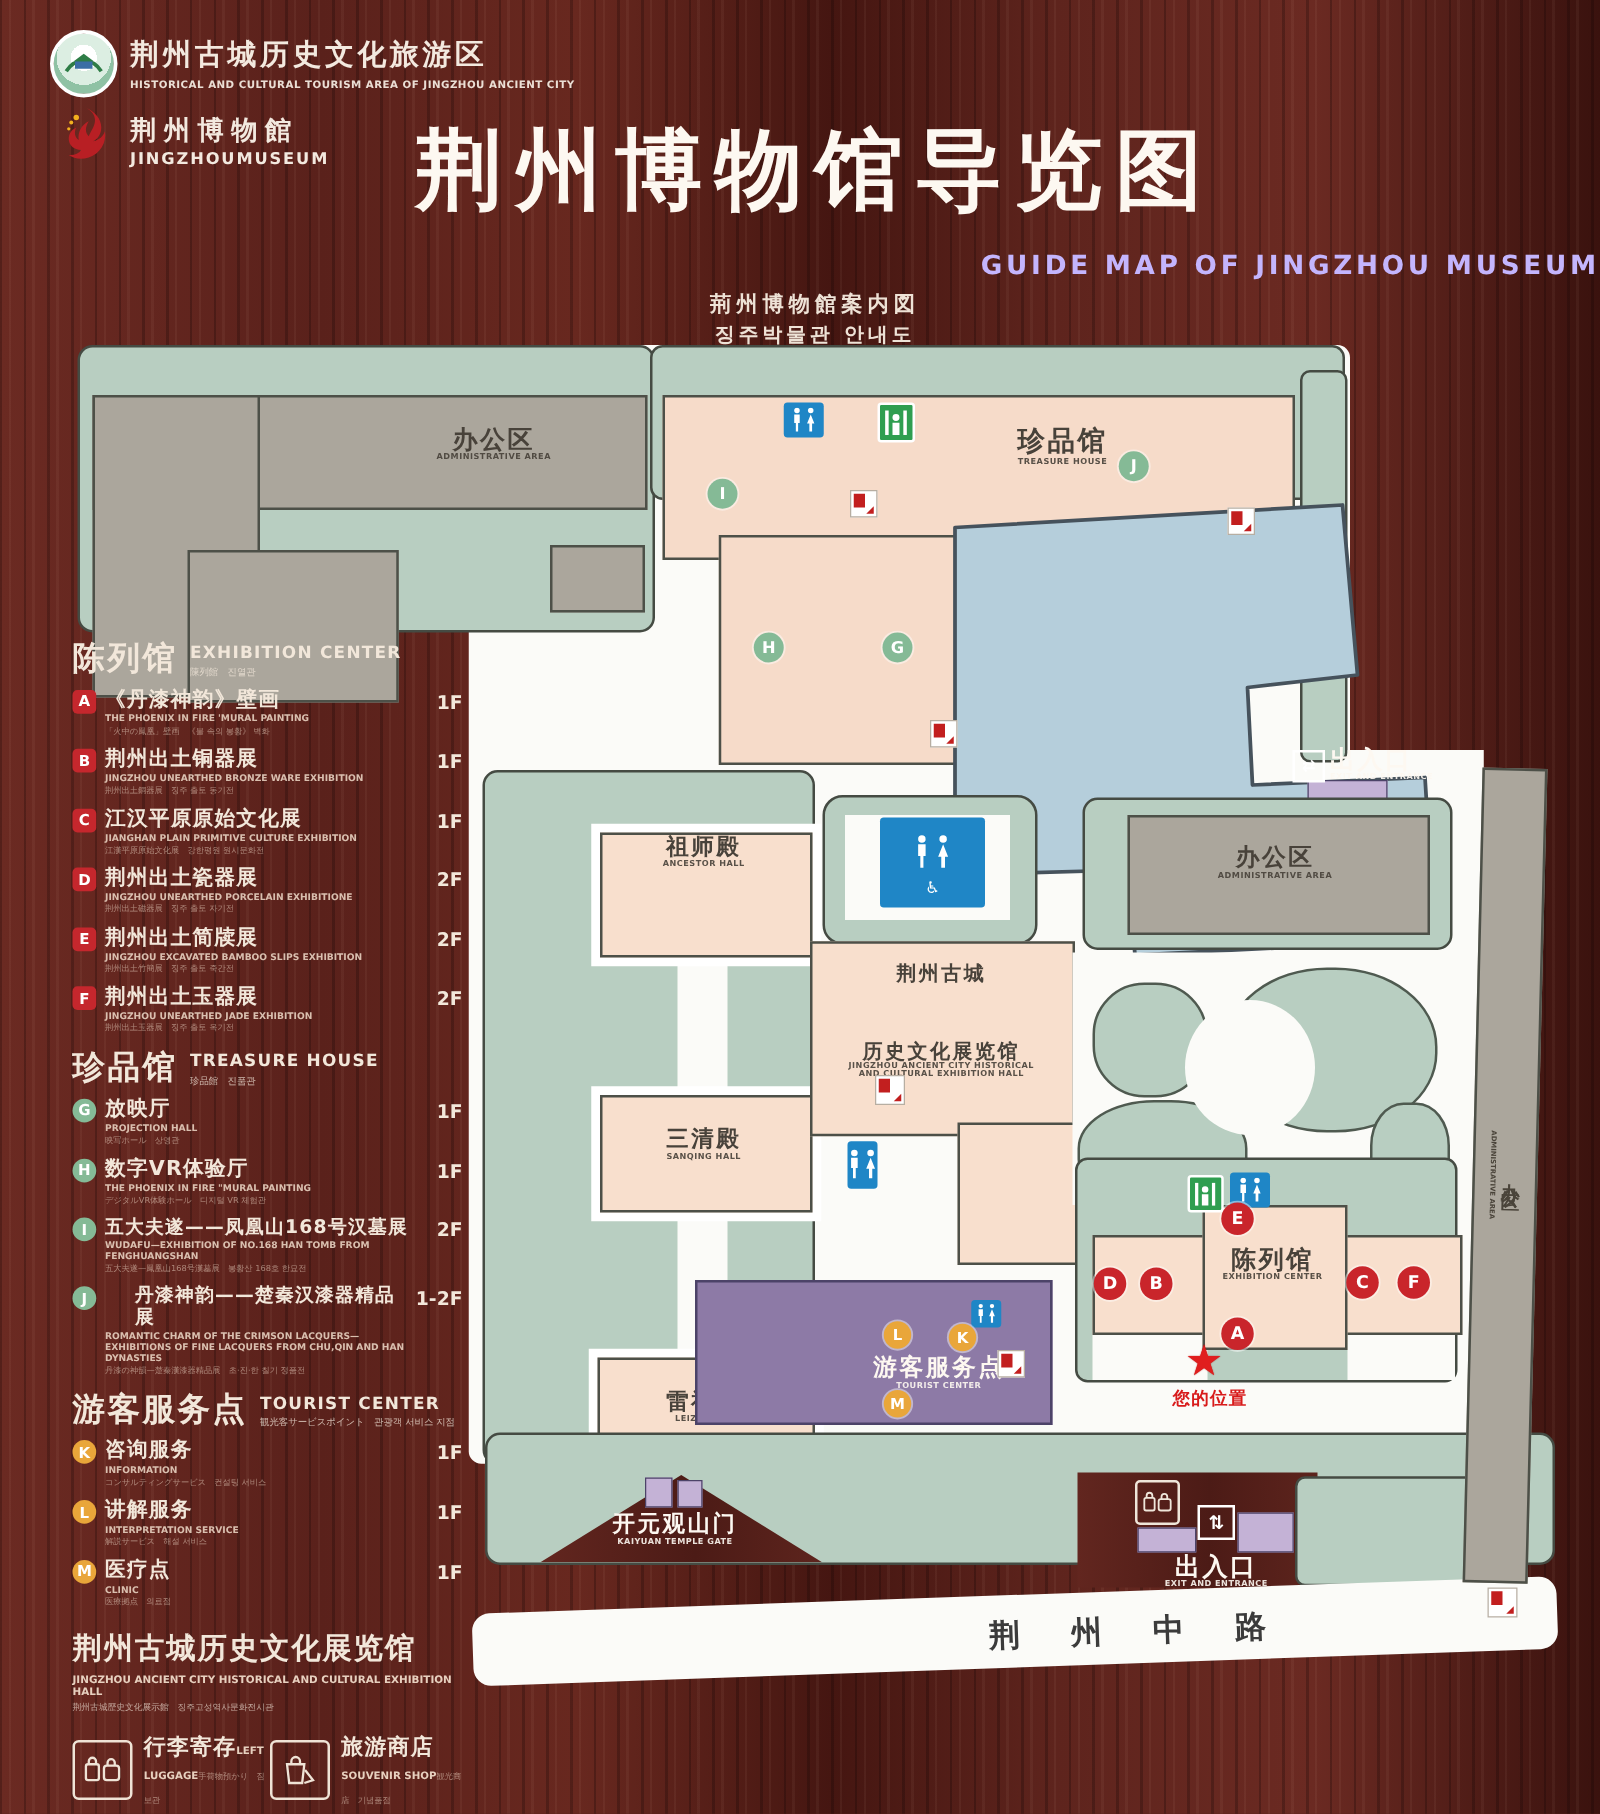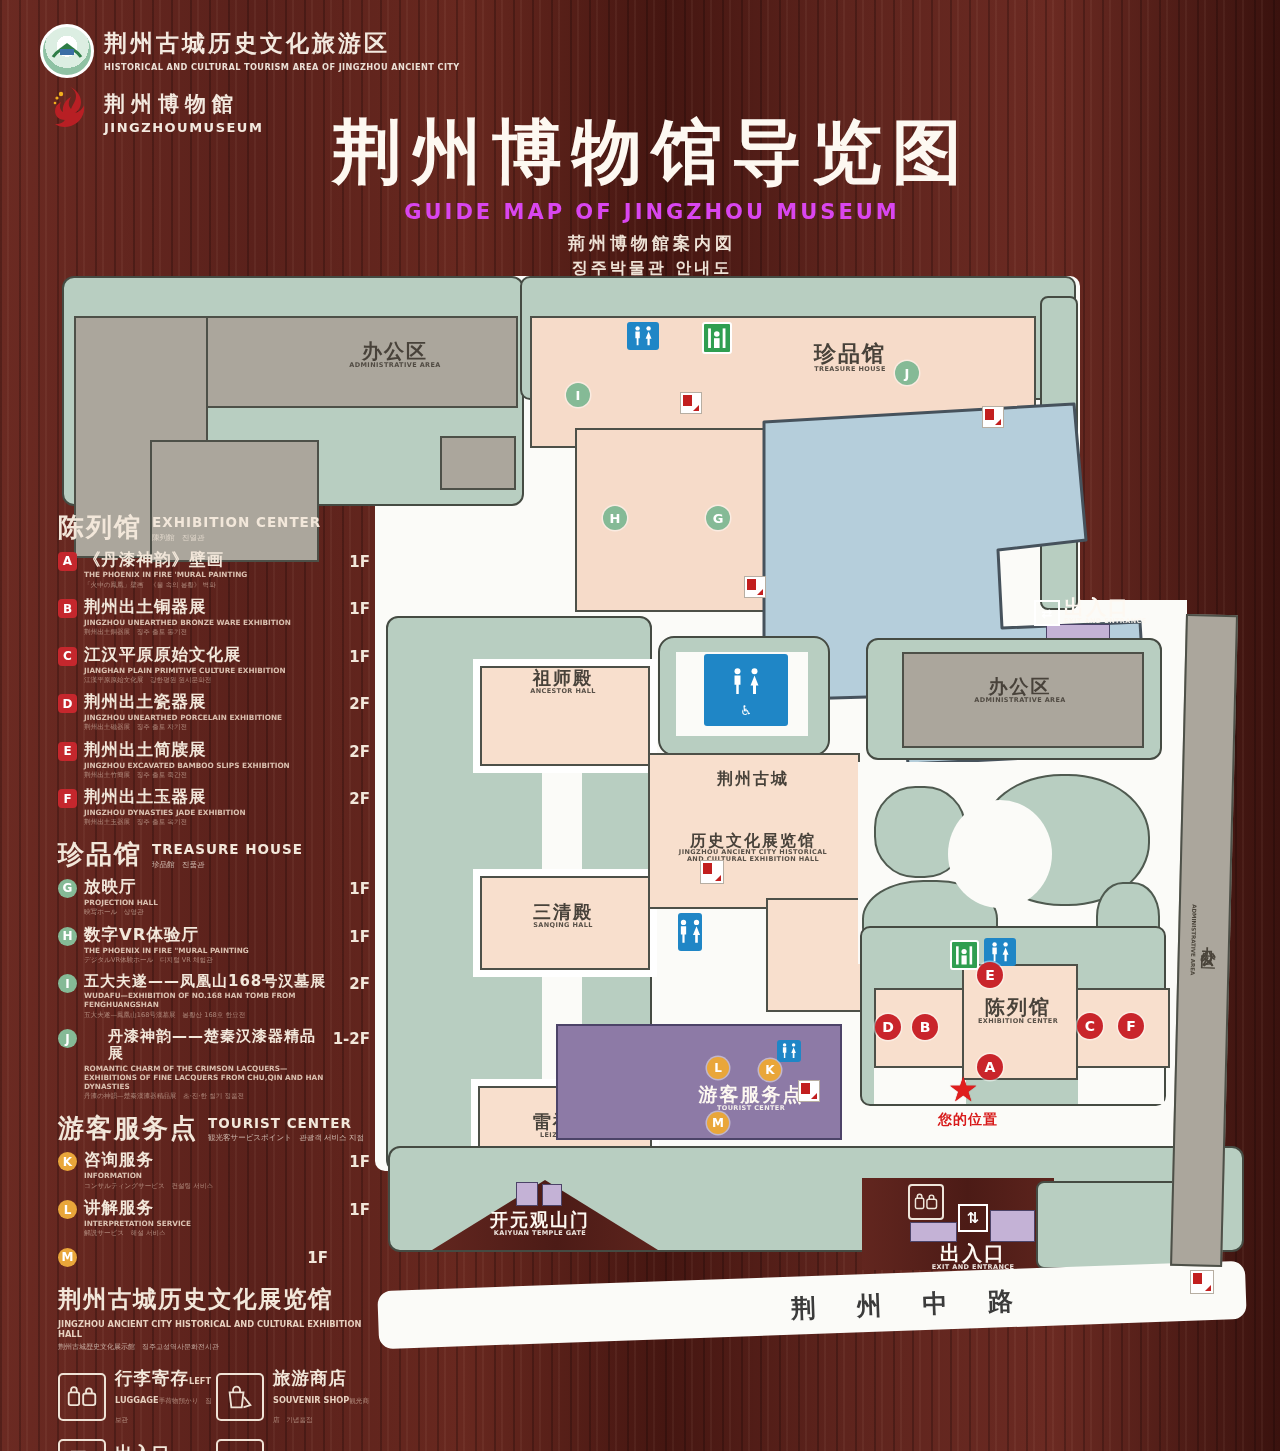--- a/index.html
+++ b/index.html
@@ -15,23 +15,23 @@
   .logo-circle{left:40px;top:24px;width:48px;height:48px;border-radius:50%;border:3px solid #fff;
     background:radial-gradient(circle at 50% 40%, #ffffff 0 28%, #dceee2 28% 58%, #8fc2a4 58% 100%);}
   .logo-circle svg{position:absolute;left:4px;top:4px;}
   .l1text{left:104px;top:28px;color:#f3e9df;}
   .l1cn{font-size:23px;font-weight:bold;letter-spacing:3px;}
   .l1en{font-size:8.2px;font-weight:bold;letter-spacing:.4px;margin-top:3px;opacity:.95;}
   .phoenix{left:46px;top:84px;}
   .l2text{left:104px;top:90px;color:#f3e9df;}
   .l2cn{font-size:21px;font-weight:bold;letter-spacing:6px;}
   .l2en{font-size:13px;font-weight:bold;letter-spacing:1.5px;margin-top:2px;}
-  .titleblock{left:0;right:0;top:106px;text-align:center;color:#fdf8f1;padding-left:24px;}
+  .titleblock{left:0;right:0;top:90px;text-align:center;color:#fdf8f1;padding-left:24px;}
   .t-cn{font-size:70px;font-weight:bold;letter-spacing:10px;}
-  .t-en{font-size:21px;font-weight:bold;letter-spacing:3px;margin-top:0;color:#d946ef;}
+  .t-en{font-size:21px;font-weight:bold;letter-spacing:3px;margin-top:16px;color:#c4b5fd;text-align:right;}
   .t-jp{font-size:17px;font-weight:bold;letter-spacing:4px;margin-top:8px;color:#eee2d6;}
   .t-kr{font-size:16px;font-weight:bold;letter-spacing:3px;margin-top:3px;color:#eee2d6;}
   
   .legend{left:58px;top:500px;width:312px;color:#f2e7da;}
   .sec-head{display:flex;align-items:flex-start;gap:10px;margin:14px 0 8px 0;}
   .sec-cn{font-size:26px;font-weight:bold;letter-spacing:2px;line-height:1;}
   .sec-side{padding-top:2px;}
   .sec-en{font-size:13.5px;font-weight:bold;letter-spacing:1px;line-height:1;}
   .sec-sub{font-size:7.5px;opacity:.75;margin-top:3px;}
   .lrow{display:grid;grid-template-columns:26px 1fr 42px;align-items:start;margin-bottom:8.5px;}
@@ -402,21 +402,21 @@
         <span class="lcn">荆州出土简牍展</span>
         <span class="len">JINGZHOU EXCAVATED BAMBOO SLIPS EXHIBITION</span>
         <span class="lsub">荆州出土竹簡展　징주 출토 죽간전</span>
       </span>
     <span class="lfl">2F</span>
   </div>
   <div class="lrow">
     <span class="bdg sq">F</span>
     <span class="ltxt">
         <span class="lcn">荆州出土玉器展</span>
-        <span class="len">JINGZHOU DYNASTIES JADE EXHIBITION</span>
+        <span class="len">JINGZHOU UNEARTHED JADE EXHIBITION</span>
         <span class="lsub">荆州出土玉器展　징주 출토 옥기전</span>
       </span>
     <span class="lfl">2F</span>
   </div>
 
   <div class="sec-head">
     <span class="sec-cn">珍品馆</span>
     <span class="sec-side">
       <span class="sec-en" style="display:block;">TREASURE HOUSE</span>
       <span class="sec-sub" style="display:block;">珍品館　진품관</span>
@@ -479,20 +479,25 @@
     <span class="bdg org">L</span>
     <span class="ltxt">
         <span class="lcn">讲解服务</span>
         <span class="len">INTERPRETATION SERVICE</span>
         <span class="lsub">解説サービス　해설 서비스</span>
       </span>
     <span class="lfl">1F</span>
   </div>
   <div class="lrow">
     <span class="bdg org">M</span>
+    <span class="ltxt">
+        <span class="lcn">医疗点</span>
+        <span class="len">CLINIC</span>
+        <span class="lsub">医療拠点　의료점</span>
+      </span>
     <span class="lfl">1F</span>
   </div>
 
   <div class="hallnote">
     <div class="hn-cn">荆州古城历史文化展览馆</div>
     <div class="hn-en">JINGZHOU ANCIENT CITY HISTORICAL AND CULTURAL EXHIBITION HALL</div>
     <div class="hn-sub">荆州古城歴史文化展示館　징주고성역사문화전시관</div>
   </div>
 
   <div class="facgrid">

